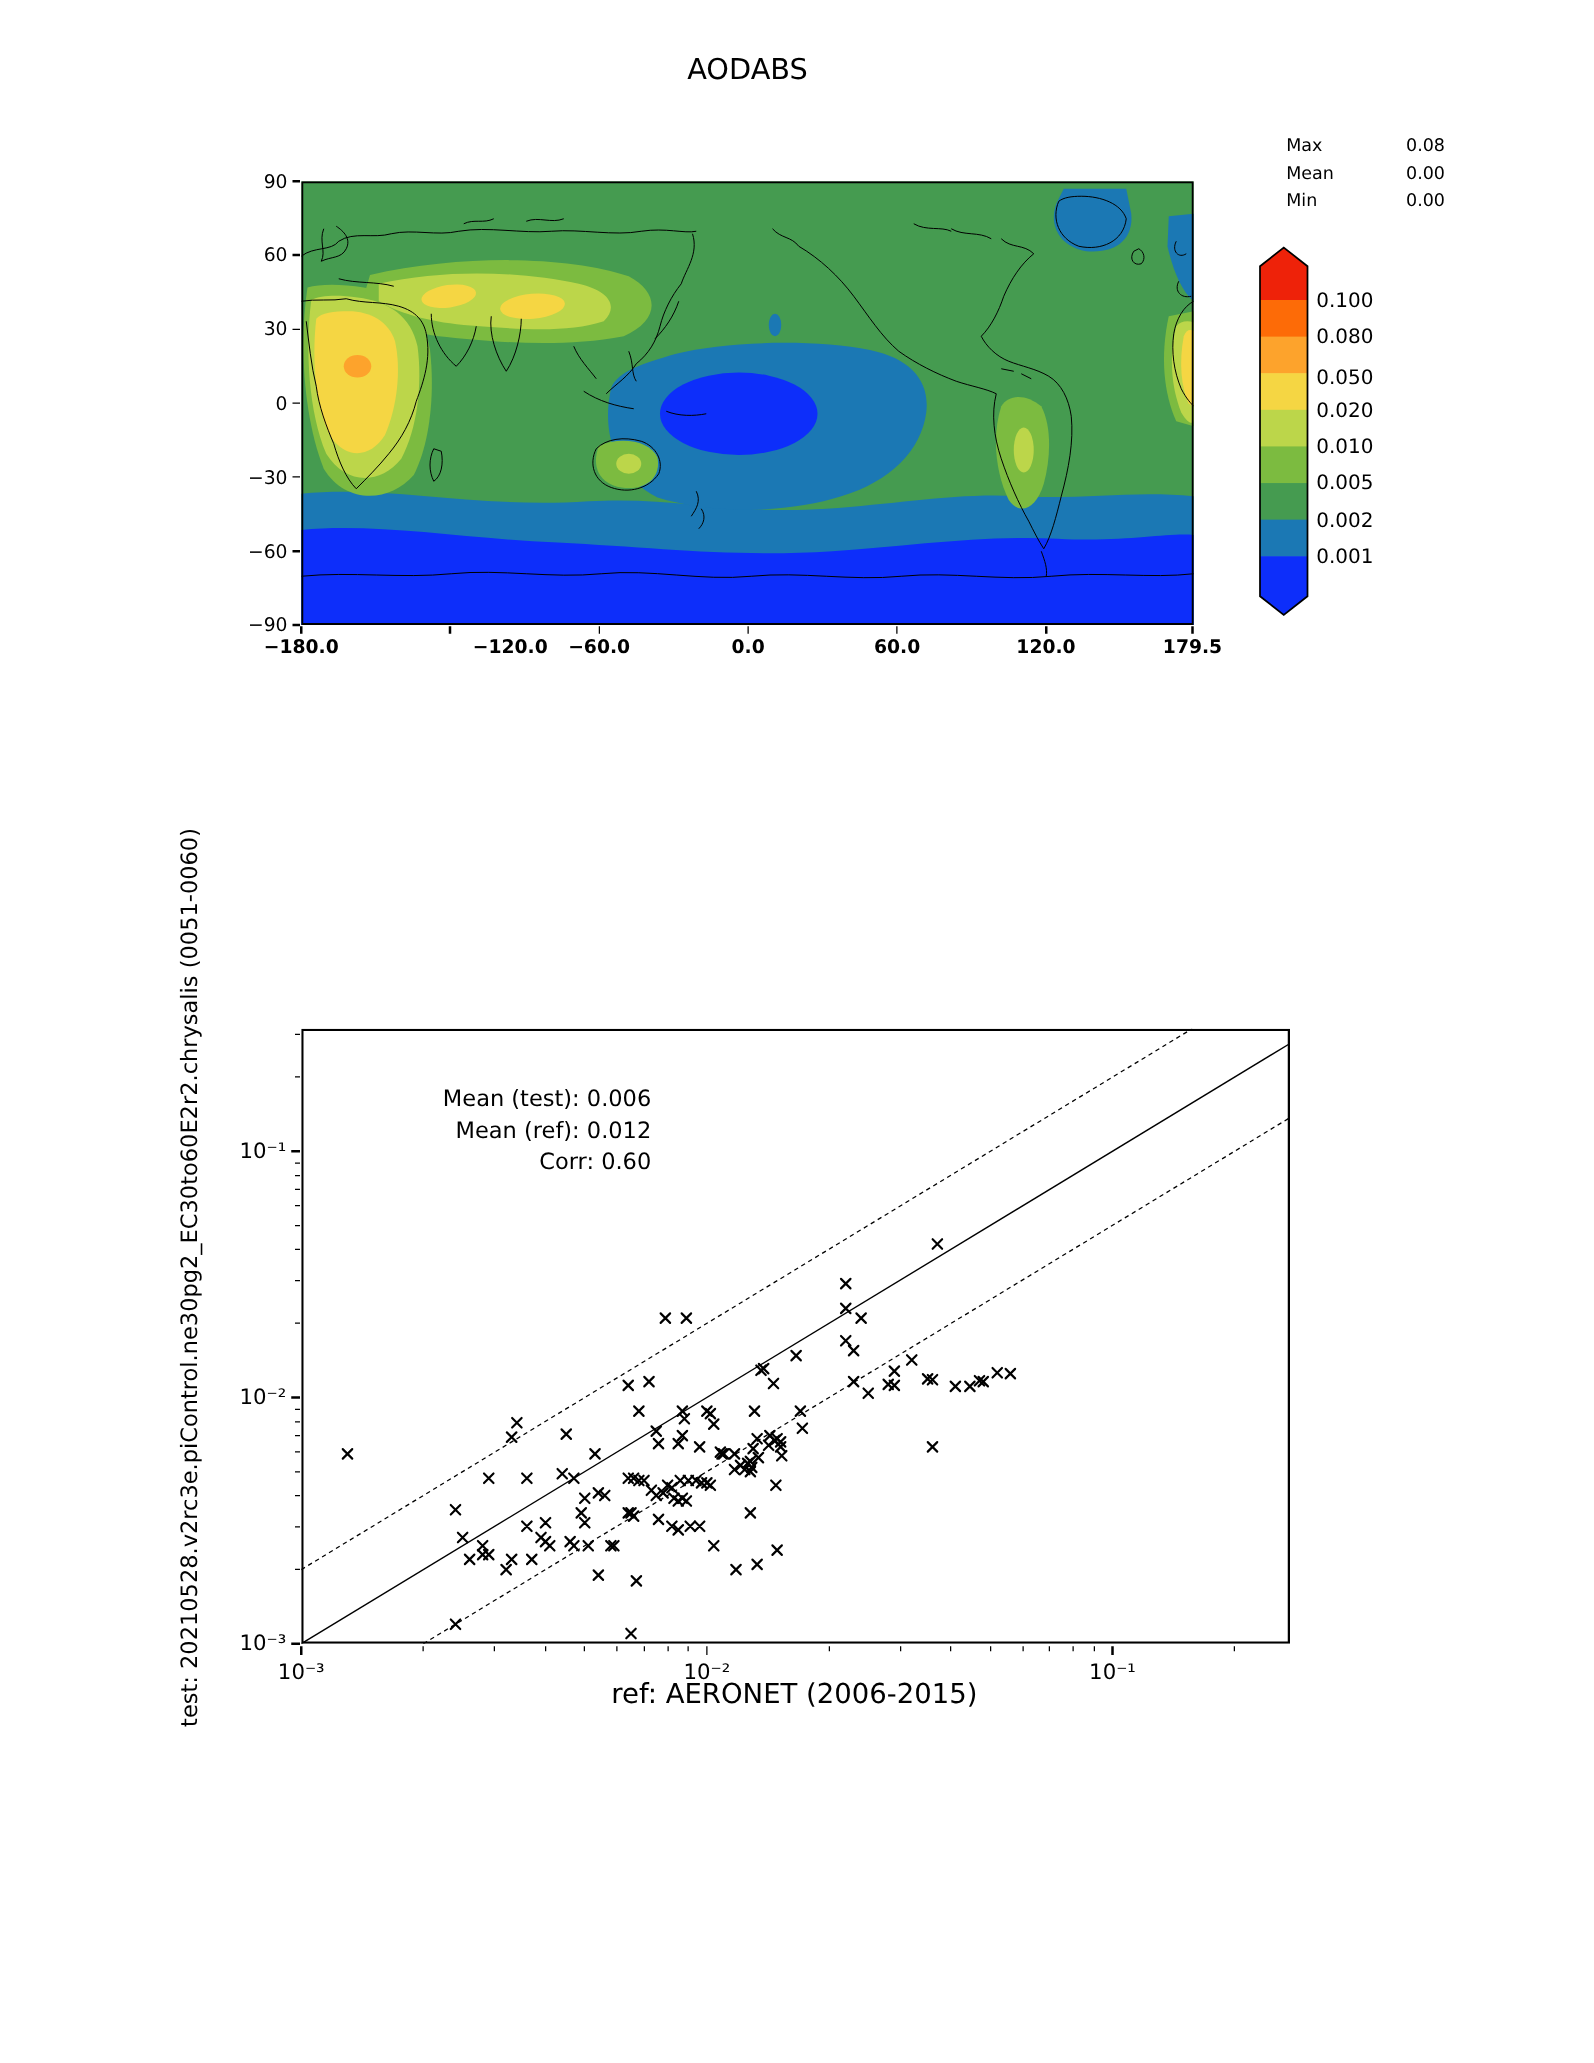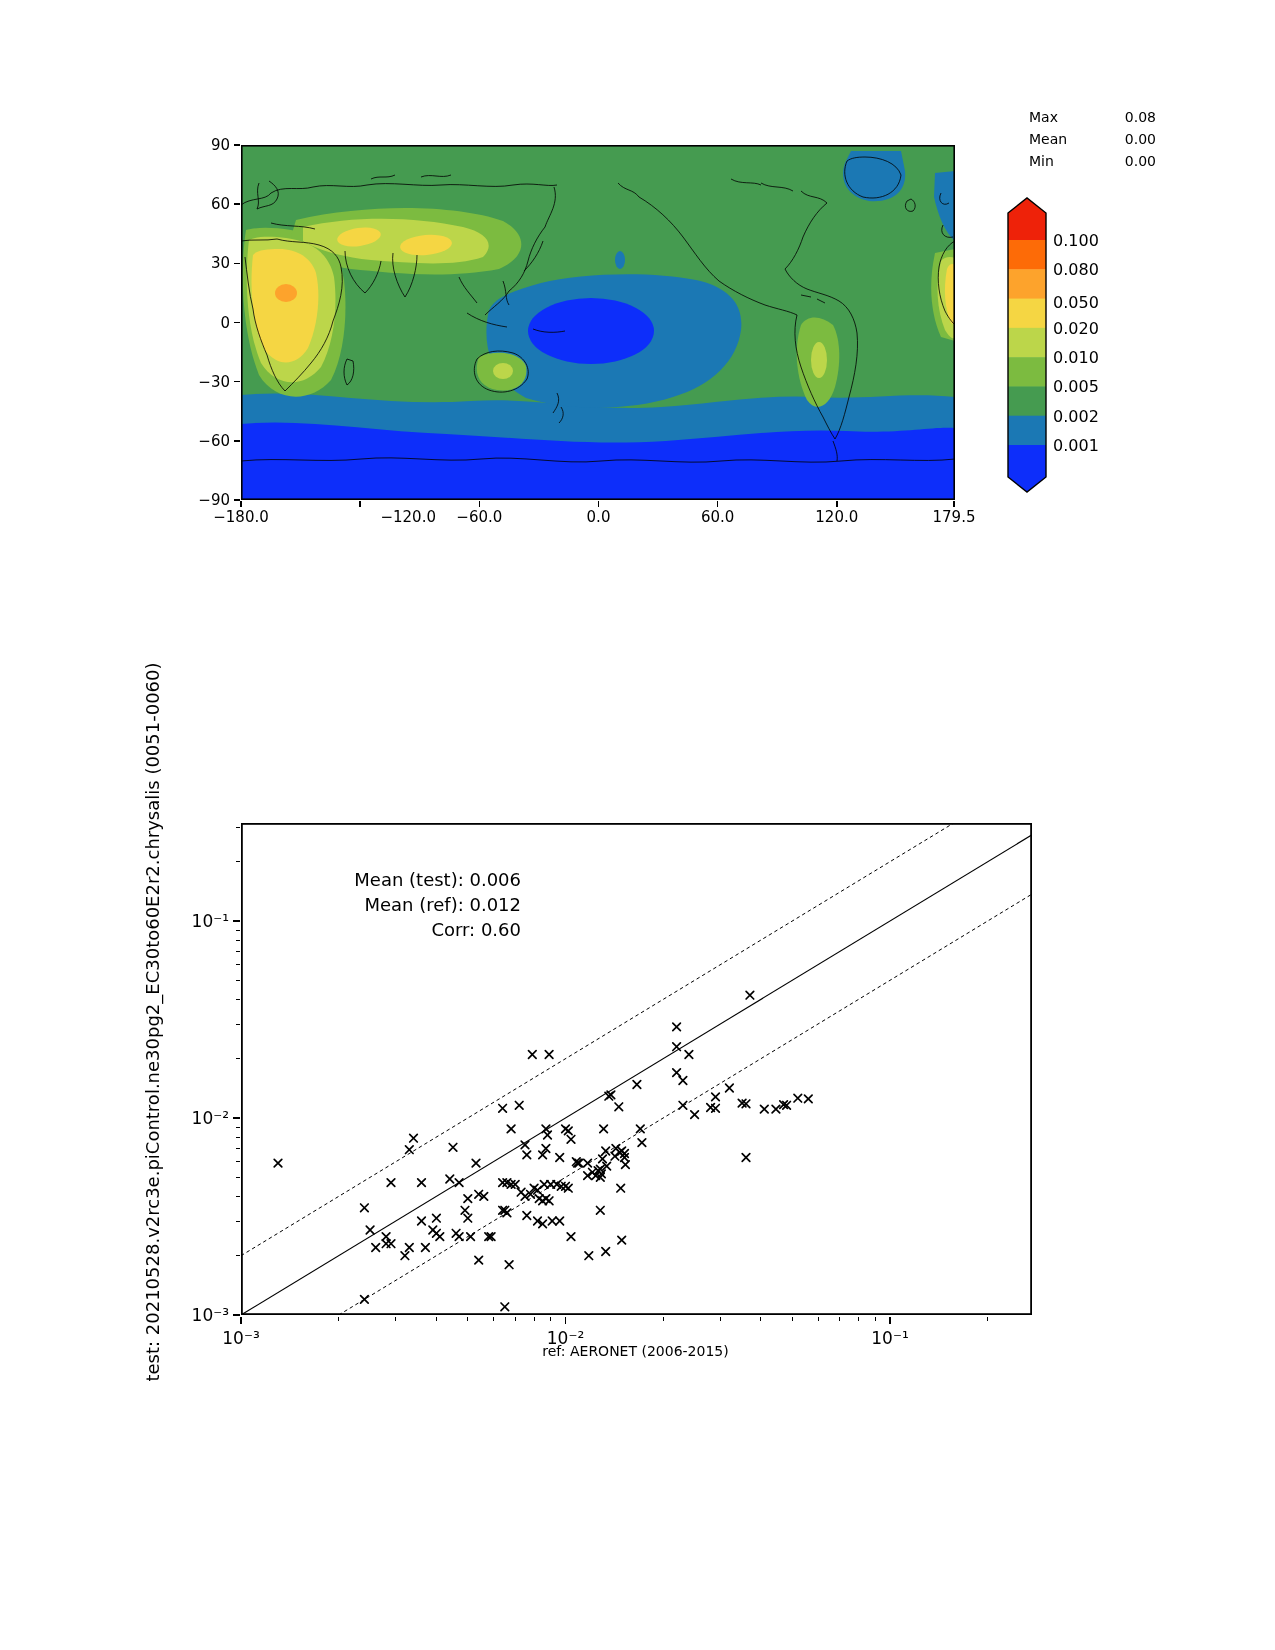--- a/index.html
+++ b/index.html
@@ -7,42 +7,43 @@
         font-family:"DejaVu Sans",sans-serif;color:#000;overflow:hidden;}
   .abs{position:absolute;}
   .center-text{text-align:center;}
   #page-title{left:0;width:1196px;top:43px;font-size:23px;}
   #map-title{left:0;width:1196px;top:118px;font-size:17px;}
   #map-svg{left:241px;top:145px;}
   .tick-x{position:absolute;width:1.5px;height:6px;background:#000;}
   .tick-y{position:absolute;width:6px;height:1.5px;background:#000;}
   .tick-x-minor{position:absolute;width:1px;height:4px;background:#000;}
   .tick-y-minor{position:absolute;width:4px;height:1px;background:#000;}
-  .map-xtick-label{position:absolute;font-size:15px;transform:translateX(-50%);}
+  .map-xtick-label{position:absolute;font-size:15px;transform:translateX(-50%);font-weight:bold;}
   .map-ytick-label{position:absolute;font-size:15px;transform:translate(-100%,-50%);}
   .sc-xtick-label{position:absolute;font-size:17px;transform:translateX(-50%);}
   .sc-ytick-label{position:absolute;font-size:17px;transform:translate(-100%,-50%);}
   #stats-block{left:1029px;top:106px;width:127px;font-size:14px;line-height:22px;}
   .stats-row{display:flex;justify-content:space-between;}
   #colorbar-svg{left:1006px;top:195px;}
   .cbar-label{position:absolute;font-size:16px;transform:translateY(-50%);}
   #scatter-title{left:241px;width:791px;top:786px;font-size:22px;}
   #scatter-svg{left:241px;top:823px;}
   #scatter-annotation{left:241px;width:280px;top:867px;font-size:18px;line-height:25px;text-align:right;}
-  #scatter-xlabel{left:0px;width:1273px;top:1343px;font-size:14px;text-align:center;
+  #scatter-xlabel{left:0px;width:1273px;top:1343px;font-size:22px;text-align:center;
                   transform:translateX(-1px);}
   #scatter-xlabel-inner{display:inline-block;transform:translateX(0px);}
   #scatter-ylabel{left:152px;top:1022px;font-size:18px;white-space:nowrap;
                   transform:translate(-50%,-50%) rotate(-90deg);}
 </style>
 </head>
 <body>
 
 <div class="page">
 
+  <div id="page-title" class="abs center-text">AODABS</div>
 
 
   <svg id="map-svg" class="abs" width="714" height="355" viewBox="0 0 714 355">
 
     <rect x="0" y="0" width="714" height="355" fill="#459b50"></rect>
 
     <path d="M0,250 C70,243 140,262 230,256 C300,252 345,267 420,262 C480,258 525,249 575,252 C625,255 665,247 714,252 L714,355 L0,355 Z" fill="#1b78b4"></path>
 
     <path d="M0,279 C60,273 130,286 205,289 C285,293 345,301 425,296 C485,292 545,283 605,286 C660,289 692,281 714,283 L714,355 L0,355 Z" fill="#0d2efa"></path>
 

